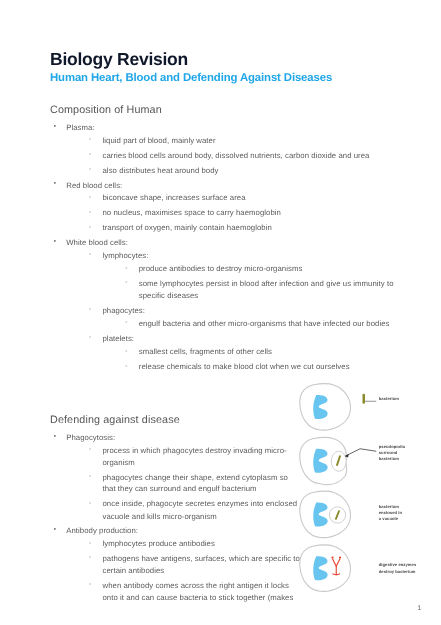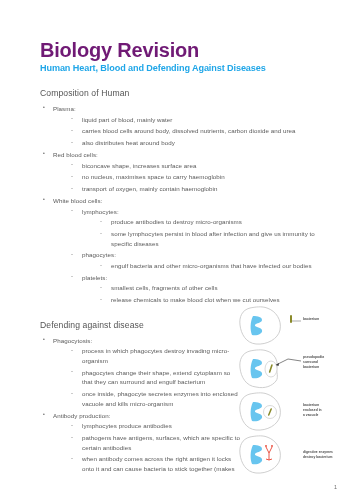--- a/index.html
+++ b/index.html
@@ -11,43 +11,43 @@
     overflow:hidden;
     position:relative;
   }
   .page{
     position:relative;
     width:353px;height:500px;
     box-sizing:border-box;
     padding:40px 22px 0 40px;
   }
   .title{
-    font-size:20px;
+    font-size:14px;
     font-weight:bold;
-    color:#701a75;
+    color:#0f172a;
     letter-spacing:-0.2px;
     line-height:1.05;
     margin:0 0 2px 0;
   }
   .subtitle{
     font-size:9.1px;
     font-weight:bold;
     color:#1fa6e8;
     letter-spacing:-0.1px;
     line-height:1.1;
     margin:0 0 15px 0;
   }
   .section-heading{
     font-size:8.6px;
     color:#555555;
     font-weight:normal;
     margin:0 0 6px 0;
     letter-spacing:0.1px;
   }
-  .section-heading.second{margin-top:15px;}
+  .section-heading.second{margin-top:31px;}
   ul{list-style:none;margin:0;padding:0;}
   li{
     position:relative;
     font-size:6.2px;
     line-height:1.55;
     color:#5a5a5a;
     letter-spacing:0.05px;
   }
   .lvl1{padding-left:13px;margin-bottom:2.2px;}
   .lvl1>.mk{position:absolute;left:3px;top:0.2px;font-size:5px;color:#5a5a5a;}

